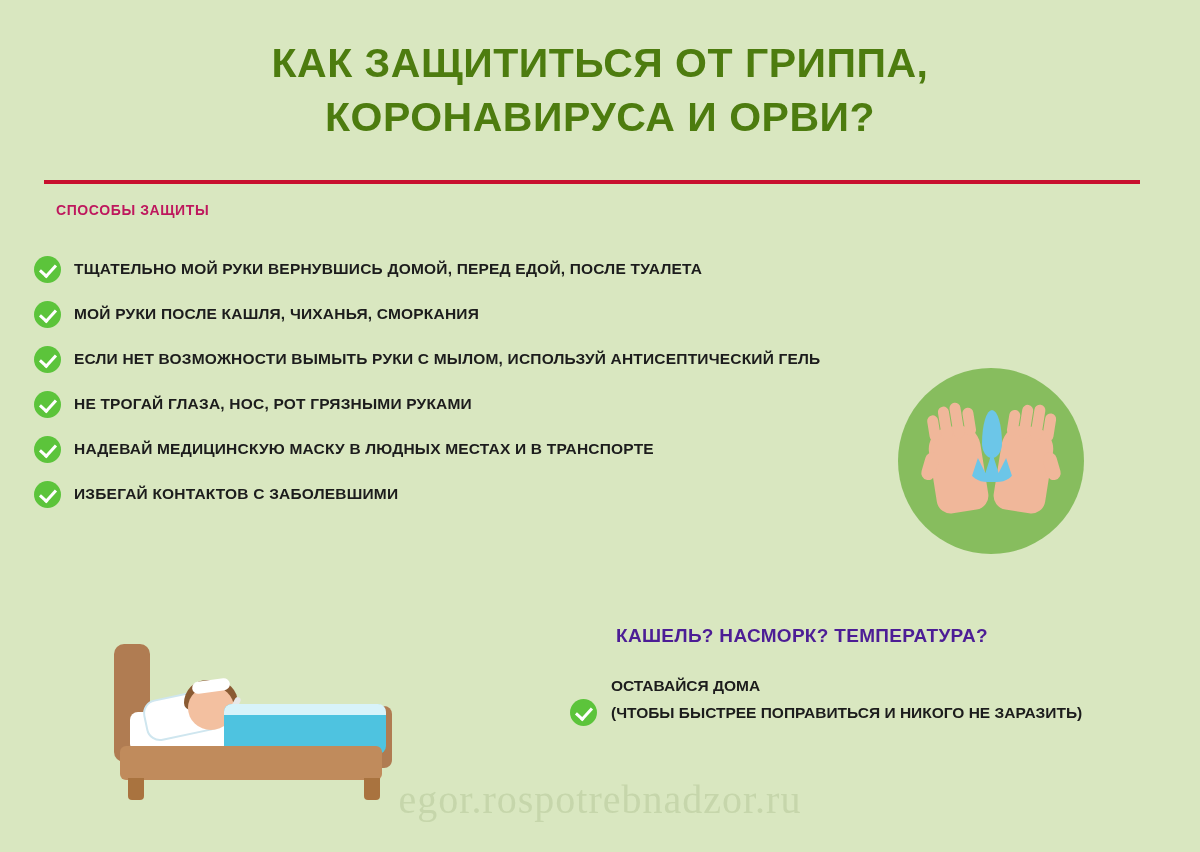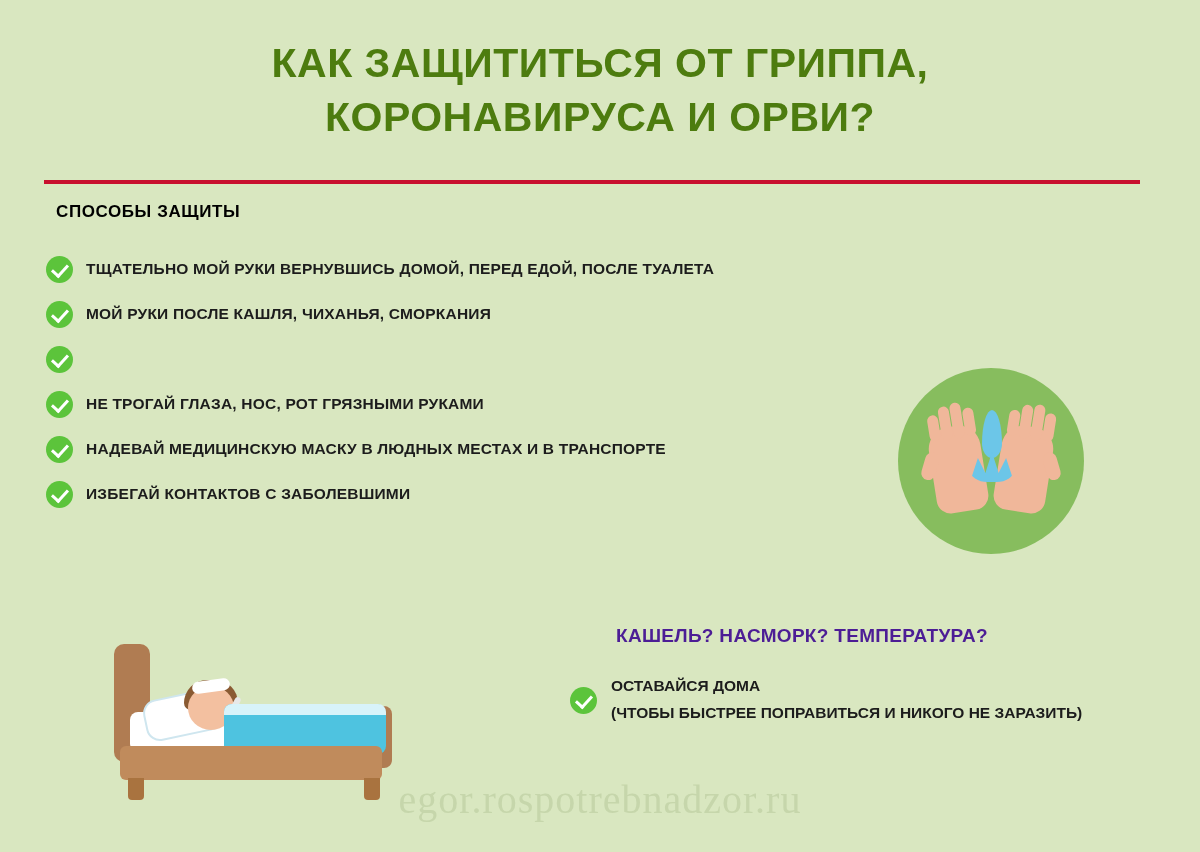--- a/index.html
+++ b/index.html
@@ -45,30 +45,30 @@
     width: 1096px;
     height: 4px;
     background: #c8102e;
   }
 
   
   .section-heading {
     position: absolute;
     left: 56px;
     top: 202px;
-    color: #000000;
-    font-size: 17px;
+    color: #be185d;
+    font-size: 14px;
     font-weight: bold;
     letter-spacing: 0.6px;
   }
 
   
   .tips {
     position: absolute;
-    left: 46px;
+    left: 34px;
     top: 248px;
     width: 900px;
   }
   .tip {
     display: flex;
     align-items: center;
     height: 42px;
     margin-bottom: 3px;
   }
   .check {
@@ -322,21 +322,21 @@
     color: #4c1d95;
     font-size: 19px;
     font-weight: bold;
     letter-spacing: 0.3px;
   }
   .stay-home {
     position: absolute;
     left: 570px;
     top: 672px;
     display: flex;
-    align-items: center;
+    align-items: flex-end;
   }
   .stay-home .check {
     margin-top: 3px;
     margin-right: 14px;
   }
   .stay-home-text {
     font-size: 15.5px;
     font-weight: bold;
     color: #1c1c1c;
     line-height: 27px;
@@ -375,20 +375,21 @@
     <div class="tip">
       <span class="check"></span>
       <span class="tip-text">ТЩАТЕЛЬНО МОЙ РУКИ ВЕРНУВШИСЬ ДОМОЙ, ПЕРЕД ЕДОЙ, ПОСЛЕ ТУАЛЕТА</span>
     </div>
     <div class="tip">
       <span class="check"></span>
       <span class="tip-text">МОЙ РУКИ ПОСЛЕ КАШЛЯ, ЧИХАНЬЯ, СМОРКАНИЯ</span>
     </div>
     <div class="tip">
       <span class="check"></span>
+      <span class="tip-text">ЕСЛИ НЕТ ВОЗМОЖНОСТИ ВЫМЫТЬ РУКИ С МЫЛОМ, ИСПОЛЬЗУЙ АНТИСЕПТИЧЕСКИЙ ГЕЛЬ</span>
     </div>
     <div class="tip">
       <span class="check"></span>
       <span class="tip-text">НЕ ТРОГАЙ ГЛАЗА, НОС, РОТ ГРЯЗНЫМИ РУКАМИ</span>
     </div>
     <div class="tip">
       <span class="check"></span>
       <span class="tip-text">НАДЕВАЙ МЕДИЦИНСКУЮ МАСКУ В ЛЮДНЫХ МЕСТАХ И В ТРАНСПОРТЕ</span>
     </div>
     <div class="tip">

